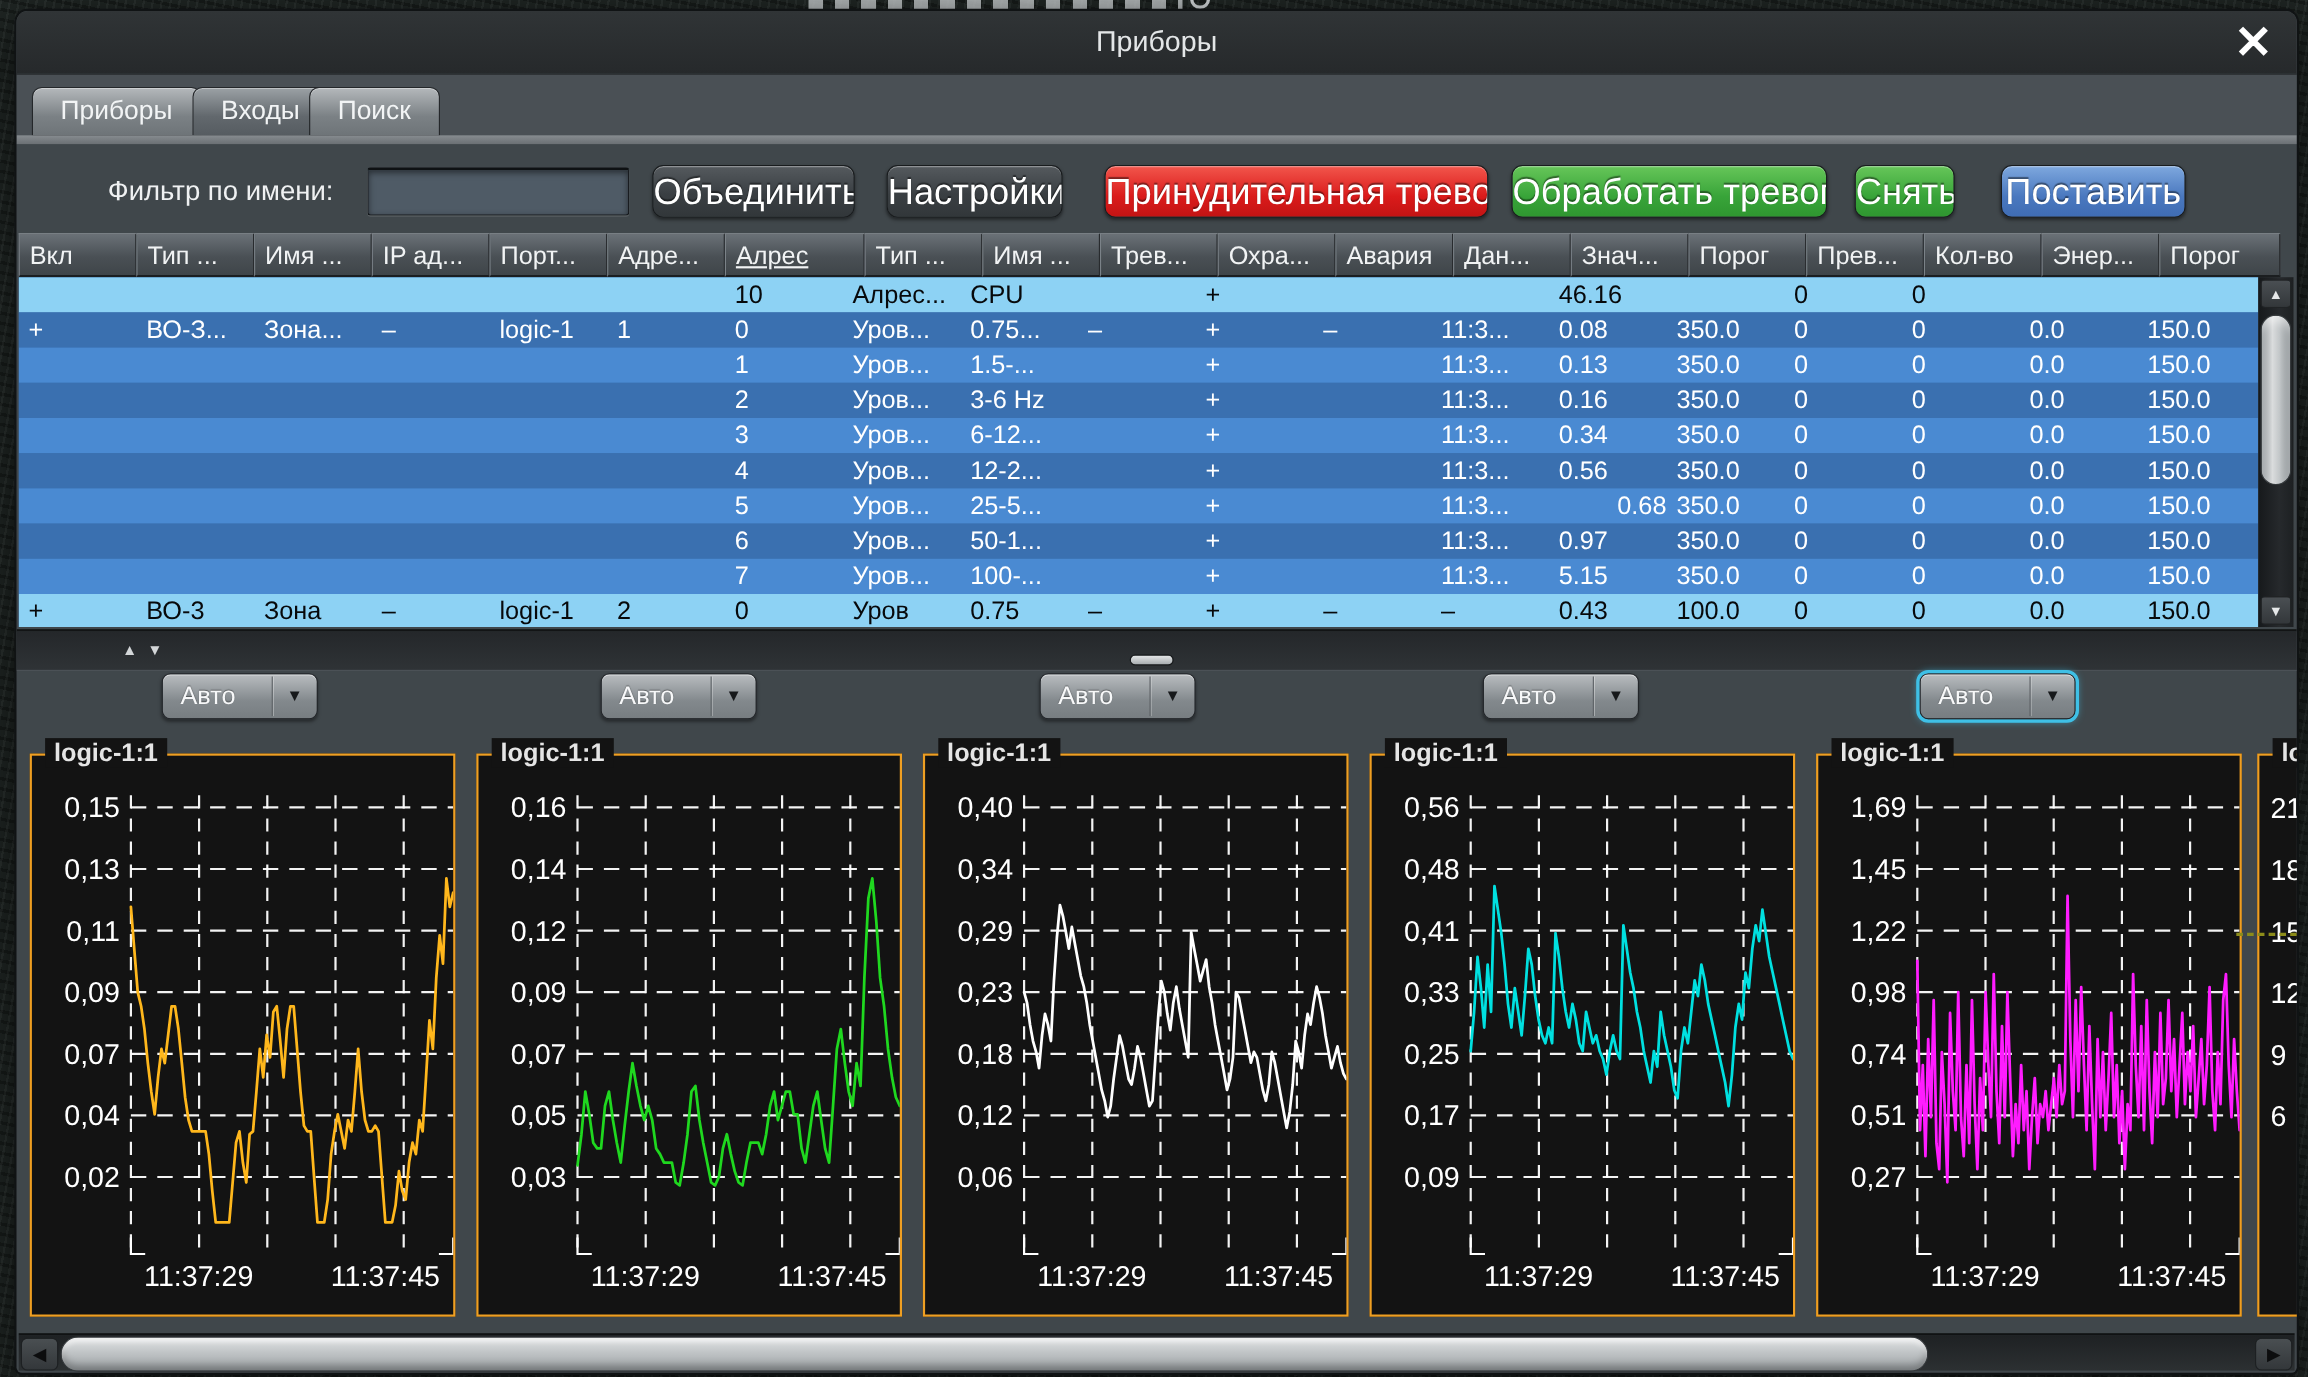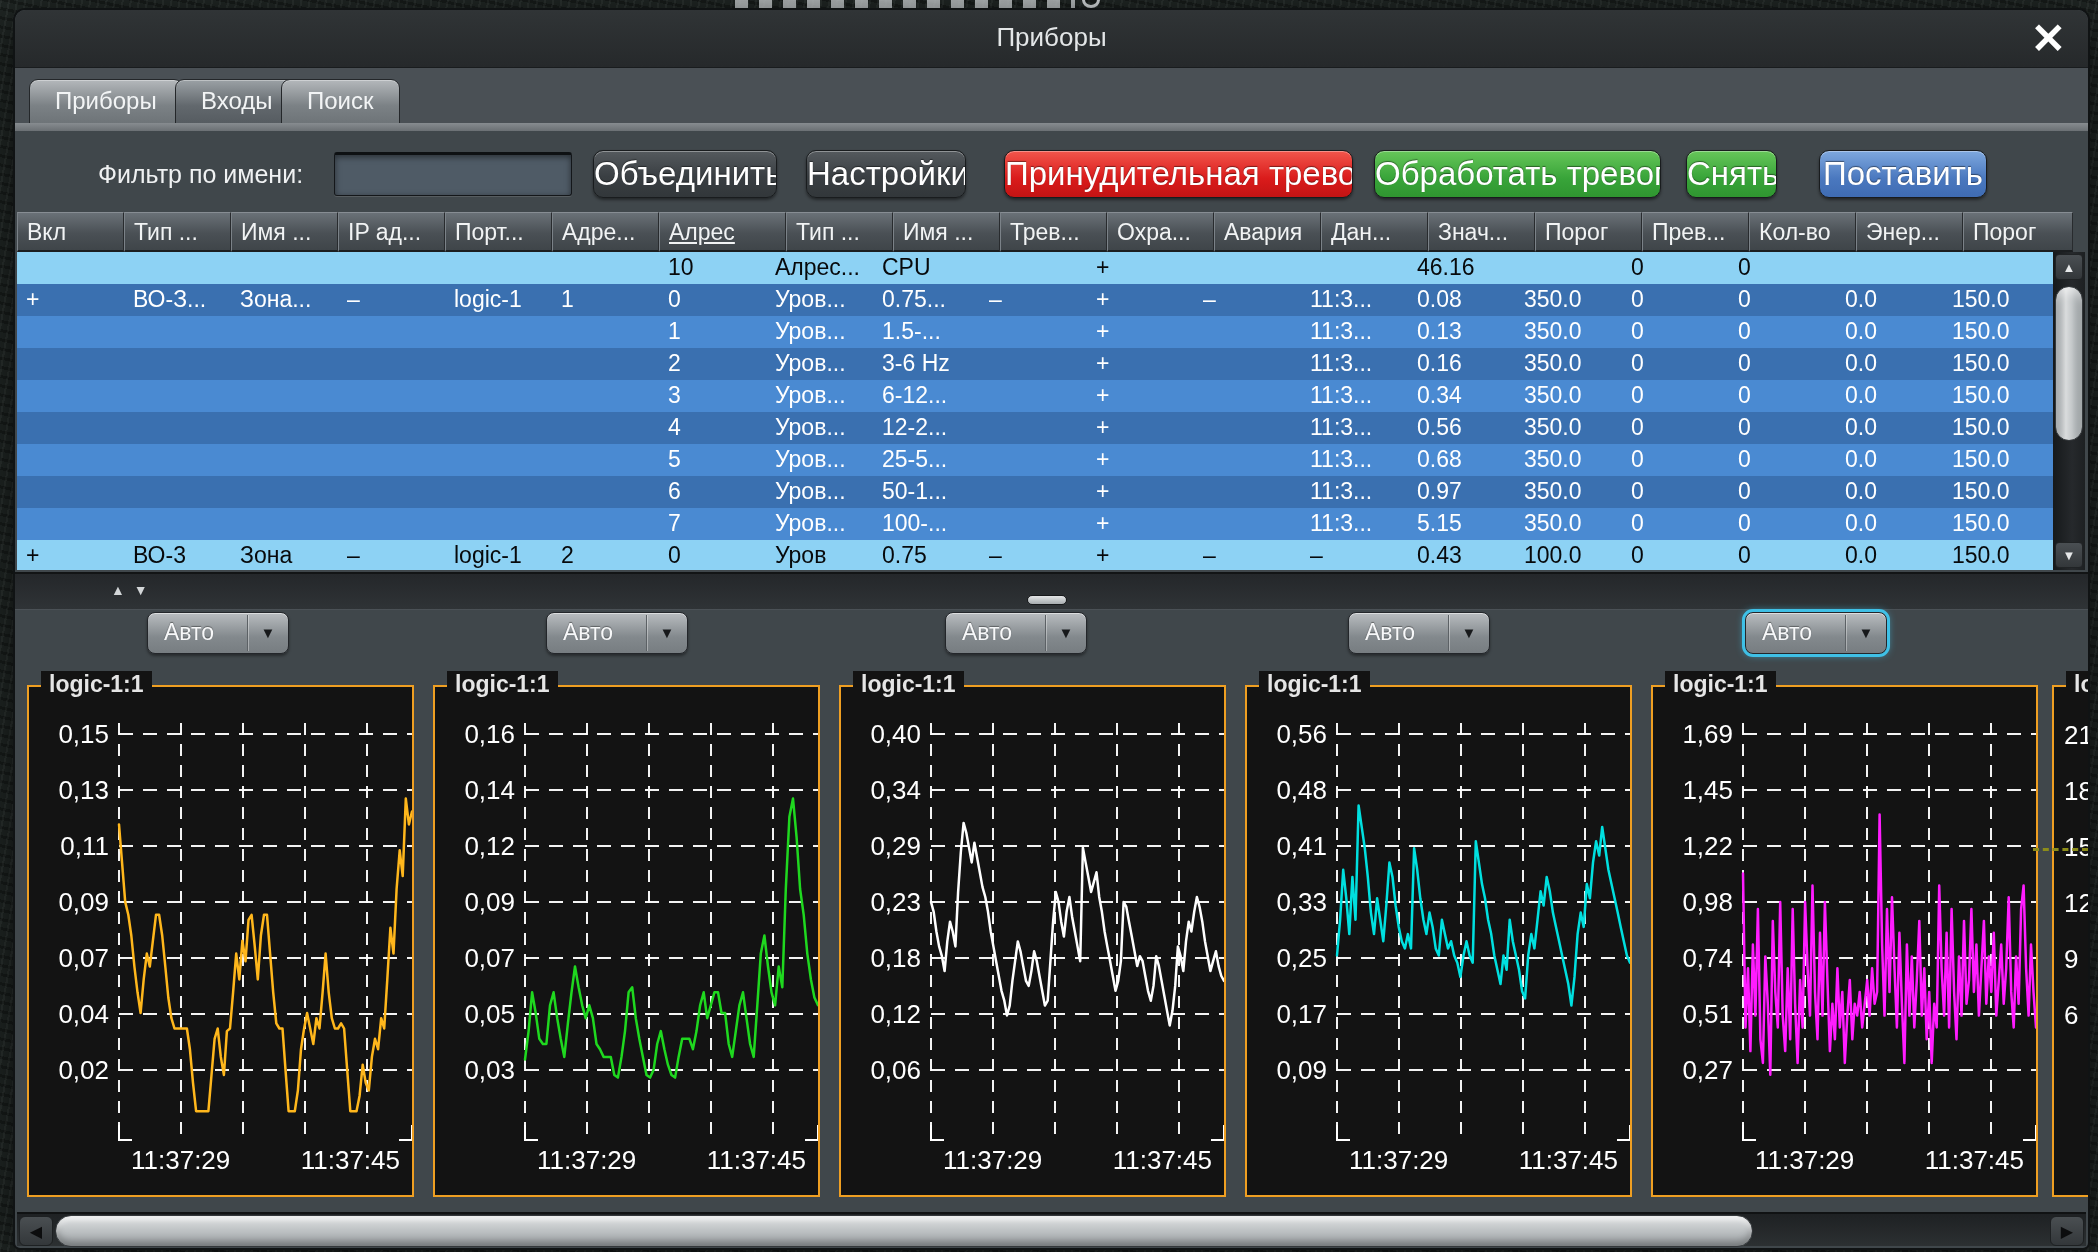--- a/index.html
+++ b/index.html
@@ -290,21 +290,21 @@
           <div class="td" style="width: 107px;"></div>
           <div class="td" style="width: 107px;"></div>
           <div class="td" style="width: 107px;"></div>
           <div class="td" style="width: 107px;">5</div>
           <div class="td" style="width: 107px;">Уров...</div>
           <div class="td" style="width: 107px;">25-5...</div>
           <div class="td" style="width: 107px;"></div>
           <div class="td" style="width: 107px;">+</div>
           <div class="td" style="width: 107px;"></div>
           <div class="td" style="width: 107px;">11:3...</div>
-          <div class="td" style="width: 107px;">0.68</div>
+          <div class="td" style="width: 107px; text-align: right;">0.68</div>
           <div class="td" style="width: 107px;">350.0</div>
           <div class="td" style="width: 107px;">0</div>
           <div class="td" style="width: 107px;">0</div>
           <div class="td" style="width: 107px;">0.0</div>
           <div class="td" style="width: 110px;">150.0</div>
         </div>
         <div class="trow dark">
           <div class="td" style="width: 107px;"></div>
           <div class="td" style="width: 107px;"></div>
           <div class="td" style="width: 107px;"></div>

